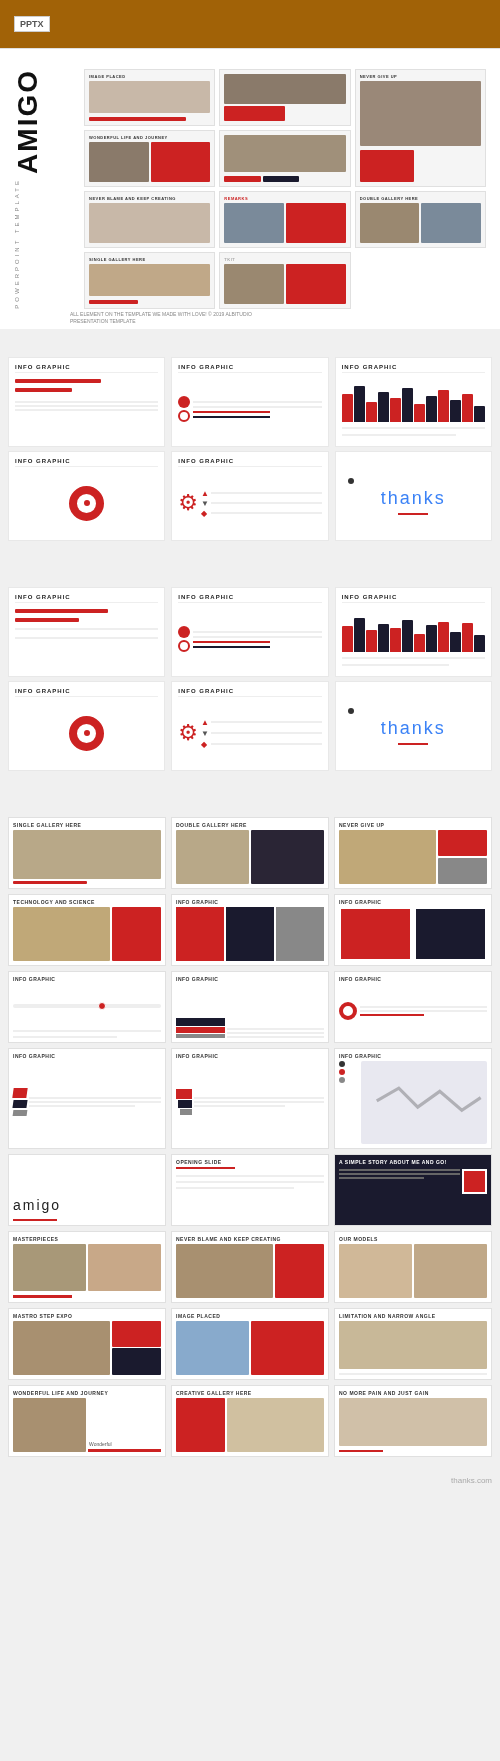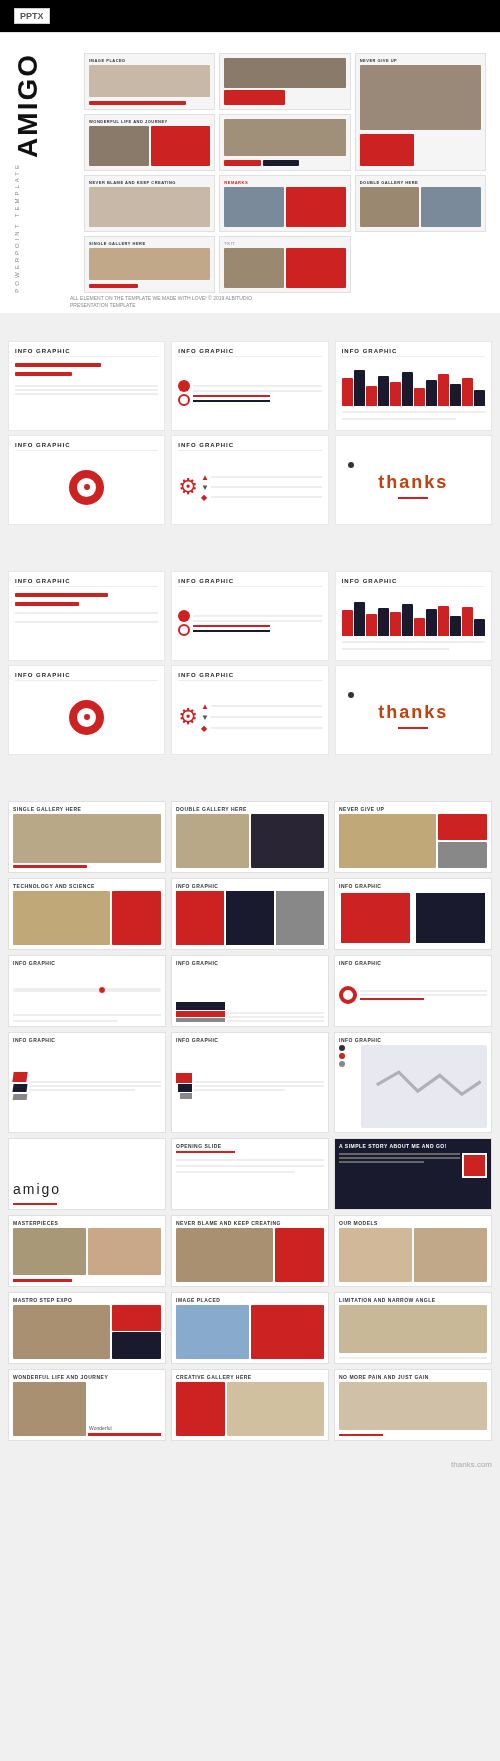--- a/index.html
+++ b/index.html
@@ -5,22 +5,22 @@
     * { margin: 0; padding: 0; box-sizing: border-box; }
     body {
       width: 500px;
       background: #f0f0f0;
       font-family: Arial, sans-serif;
       overflow-x: hidden;
     }
 
     
     .top-header {
-      background: #000000;
-      padding: 8px 14px;
+      background: #a16207;
+      padding: 16px 14px;
       display: flex;
       align-items: center;
       gap: 10px;
       border-bottom: 1px solid #e0e0e0;
     }
     .pptx-badge {
       background: #fff;
       border: 1px solid #ccc;
       font-size: 9px;
       padding: 2px 5px;
@@ -179,22 +179,22 @@
     .thanks-dot {
       width: 6px;
       height: 6px;
       border-radius: 50%;
       background: #333;
       align-self: flex-start;
       margin-left: 4px;
     }
     .thanks-text {
       font-size: 18px;
-      font-weight: 700;
-      color: #c2410c;
+      font-weight: 400;
+      color: #3b82f6;
       letter-spacing: 2px;
     }
     .thanks-red-bar {
       width: 30px;
       height: 2px;
       background: #cc2222;
     }
 
     
     .bottom-section {

